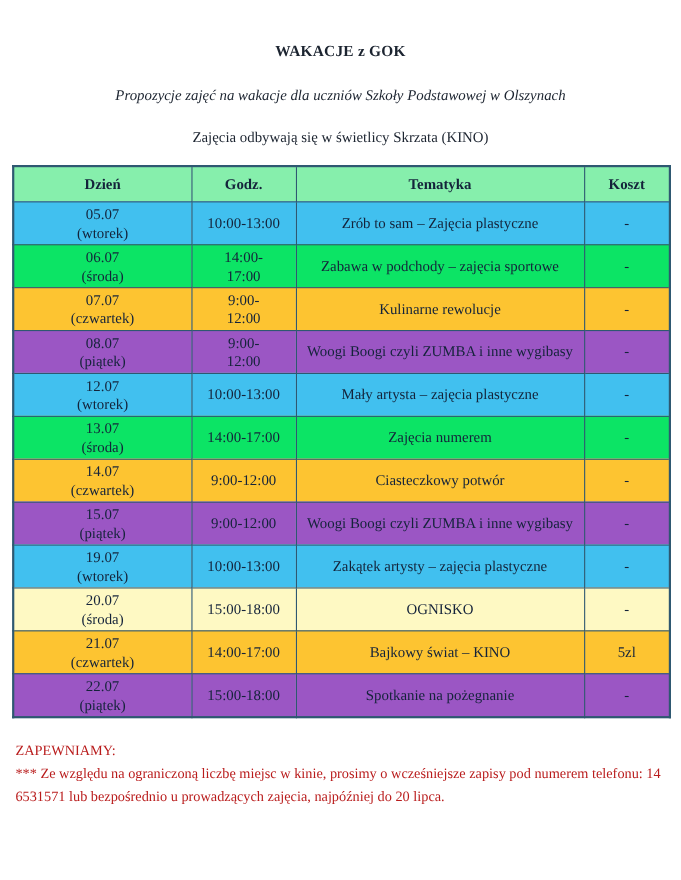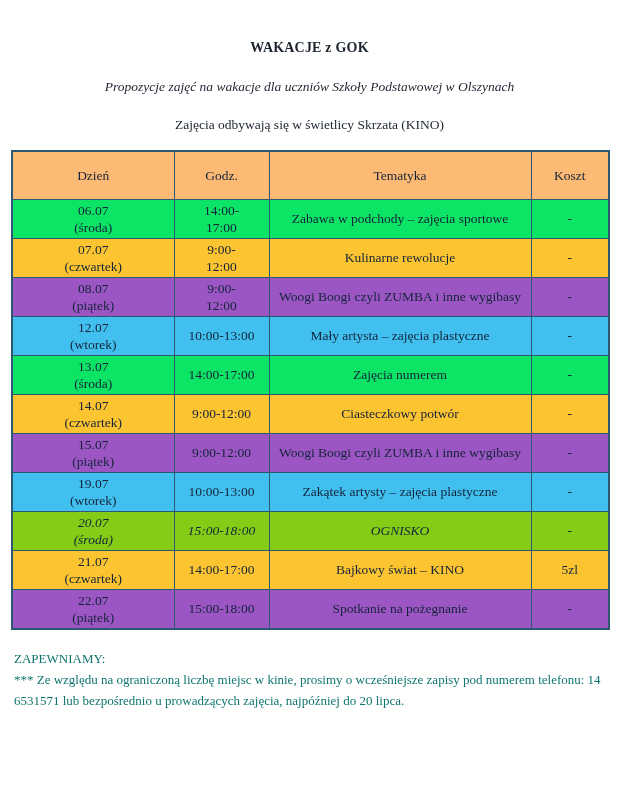--- a/index.html
+++ b/index.html
@@ -39,36 +39,36 @@
   table.schedule th, table.schedule td {
     border: 1px solid #2e5871;
     text-align: center;
     vertical-align: middle;
     font-size: 13.5px;
     line-height: 17px;
     padding: 2px 4px;
   }
   table.schedule { border: 2px solid #2e5871; }
   table.schedule th {
-    background: #fdba74;
-    font-weight: normal;
-    height: 48px;
+    background: #86efac;
+    font-weight: bold;
+    height: 32px;
     color: #14233a;
   }
   table.schedule td { height: 38px; color: #14233a; }
   .col-day   { width: 162px; }
   .col-time  { width: 95px; white-space: pre-line; }
   .col-topic { width: 262px; }
   .col-cost  { width: 78px; }
   .cell-line { display: block; }
   .footer {
     margin: 18px 14px 0 14px;
     font-size: 13px;
     line-height: 21px;
-    color: #0f766e;
+    color: #b91c1c;
   }
   .footer .note { margin-top: 0; }
 </style>
 </head>
 <body>
 
 <div class="doc">
   <div class="title">WAKACJE z GOK</div>
   <div class="subtitle">Propozycje zajęć na wakacje dla uczniów Szkoły Podstawowej w Olszynach</div>
   <div class="subtitle2">Zajęcia odbywają się w świetlicy Skrzata (KINO)</div>
@@ -76,20 +76,29 @@
   <table class="schedule">
     <thead>
       <tr>
         <th class="col-day">Dzień</th>
         <th class="col-time">Godz.</th>
         <th class="col-topic">Tematyka</th>
         <th class="col-cost">Koszt</th>
       </tr>
     </thead>
     <tbody id="rows">
+  <tr style="background-color: rgb(65, 192, 239);">
+    <td class="col-day">
+      <span class="cell-line">05.07</span>
+      <span class="cell-line">(wtorek)</span>
+    </td>
+    <td class="col-time">10:00-13:00</td>
+    <td class="col-topic">Zrób to sam – Zajęcia plastyczne</td>
+    <td class="col-cost">-</td>
+  </tr>
 
   <tr style="background-color: rgb(12, 228, 101);">
     <td class="col-day">
       <span class="cell-line">06.07</span>
       <span class="cell-line">(środa)</span>
     </td>
     <td class="col-time">14:00-
 17:00</td>
     <td class="col-topic">Zabawa w podchody – zajęcia sportowe</td>
     <td class="col-cost">-</td>
@@ -160,21 +169,21 @@
   <tr style="background-color: rgb(65, 192, 239);">
     <td class="col-day">
       <span class="cell-line">19.07</span>
       <span class="cell-line">(wtorek)</span>
     </td>
     <td class="col-time">10:00-13:00</td>
     <td class="col-topic">Zakątek artysty – zajęcia plastyczne</td>
     <td class="col-cost">-</td>
   </tr>
 
-  <tr style="background-color: #84cc16; font-style: italic;">
+  <tr style="background-color: #fef9c3;">
     <td class="col-day">
       <span class="cell-line">20.07</span>
       <span class="cell-line">(środa)</span>
     </td>
     <td class="col-time">15:00-18:00</td>
     <td class="col-topic">OGNISKO</td>
     <td class="col-cost">-</td>
   </tr>
 
   <tr style="background-color: rgb(253, 196, 49);">

